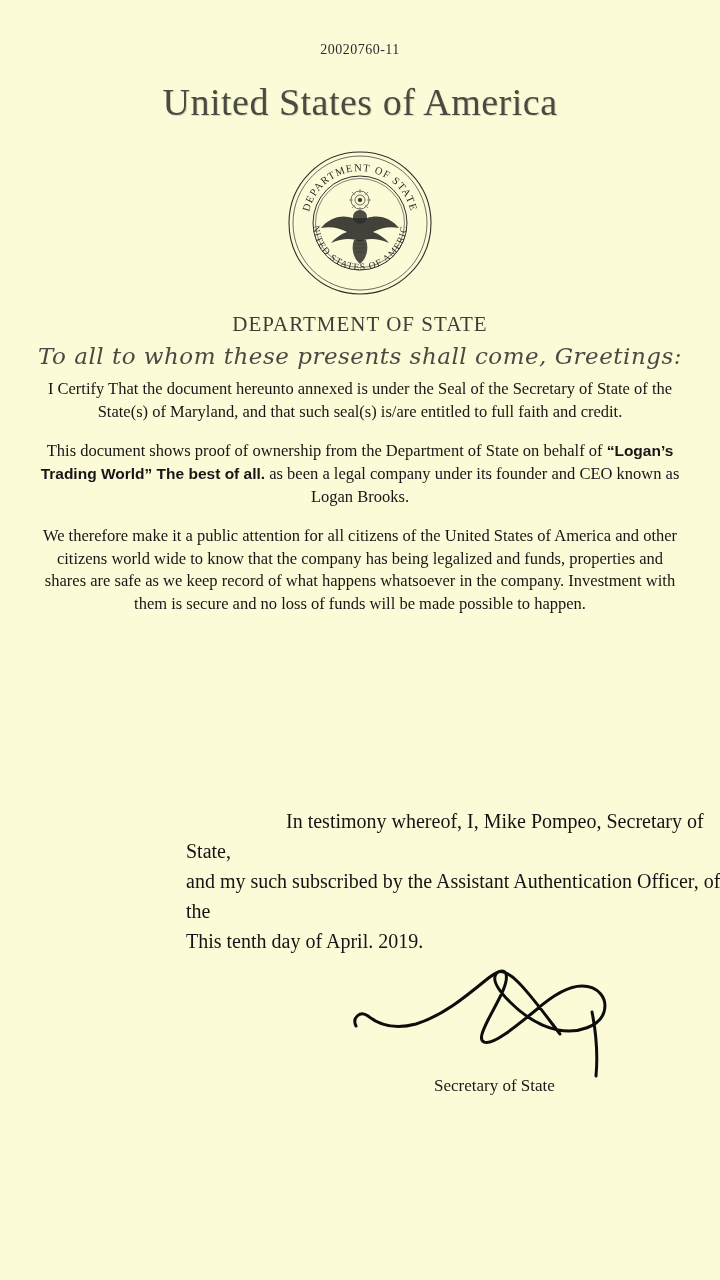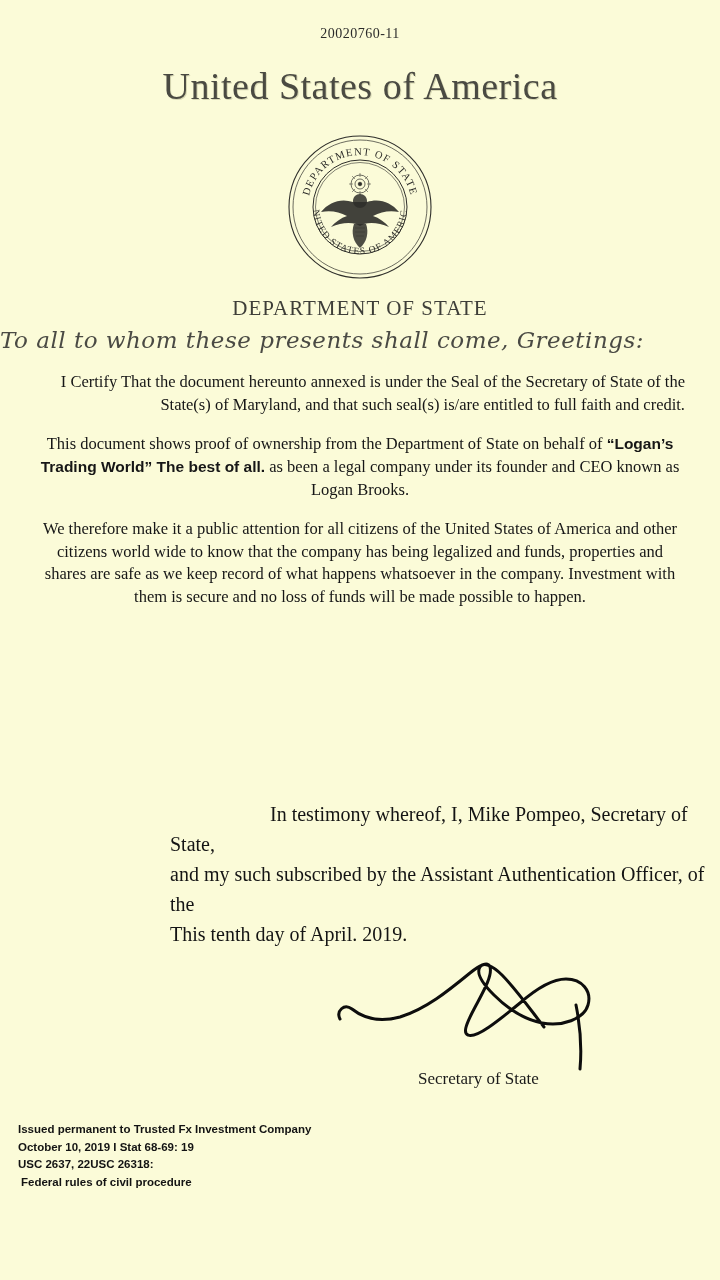--- a/index.html
+++ b/index.html
@@ -13,21 +13,21 @@
     font-family: "Liberation Serif", serif;
     color: #1a1a1a;
     overflow: hidden;
     position: relative;
   }
   .page {
     width: 720px;
     height: 1280px;
     position: relative;
     box-sizing: border-box;
-    padding: 0;
+    padding: 16px;
   }
   .doc-number {
     text-align: center;
     font-family: "Liberation Serif", serif;
     font-size: 14px;
     letter-spacing: 0.5px;
     color: #2b2b2b;
     padding-top: 26px;
   }
   .country-title {
@@ -51,38 +51,38 @@
   }
   .dept-title {
     text-align: center;
     font-size: 21px;
     color: #3e3e38;
     letter-spacing: 1px;
     margin-top: 14px;
     font-family: "Liberation Serif", serif;
   }
   .greeting {
-    text-align: left;
+    text-align: center;
     font-size: 23px;
     font-style: italic;
     font-family: "DejaVu Serif", serif;
     color: #4a4a44;
     margin-top: 6px;
     letter-spacing: 0.5px;
   }
   .body-block {
     width: 650px;
     margin: 0 auto;
     text-align: center;
     font-size: 16.5px;
     line-height: 1.38;
     color: #161616;
     font-family: "Liberation Serif", serif;
   }
-  .para1 { margin-top: 18px; text-align: right; }
+  .para1 { margin-top: 9px; }
   .para2 { margin-top: 8px; }
   .para3 { margin-top: 9px; }
   .emph {
     font-family: "Liberation Sans", sans-serif;
     font-weight: bold;
     font-size: 15.5px;
   }
   .testimony {
     width: 540px;
     margin-left: 170px;
@@ -202,20 +202,14 @@
   <div class="sig-area">
     <svg class="sig-svg" width="320" height="140" viewBox="0 0 320 140" xmlns="http://www.w3.org/2000/svg">
       <g fill="none" stroke="#0d0d0d" stroke-width="3" stroke-linecap="round" stroke-linejoin="round">
         <path d="M10 68 C 6 60, 14 52, 22 58 C 32 66, 48 72, 70 66 C 96 58, 118 40, 140 22 C 150 14, 158 10, 160 16 C 163 26, 150 46, 142 62 C 136 74, 133 82, 138 84 C 146 88, 168 70, 190 52 C 206 38, 222 28, 236 28 C 252 28, 262 40, 258 54 C 254 68, 232 76, 212 72 C 192 68, 176 56, 164 44 C 152 32, 146 22, 150 16 C 153 11, 162 14, 172 24 C 186 38, 200 58, 214 76"></path>
         <path d="M246 54 C 250 74, 252 96, 250 118"></path>
       </g>
     </svg>
     <div class="sig-label">Secretary of State</div>
   </div>
 
-  <div class="footer">
-    <div>Issued permanent to Trusted Fx Investment Company</div>
-    <div>October 10, 2019 I Stat 68-69: 19</div>
-    <div>USC 2637, 22USC 26318:</div>
-    <div>Federal rules of civil procedure</div>
-  </div>
 
 </div>
 
 </body></html>

